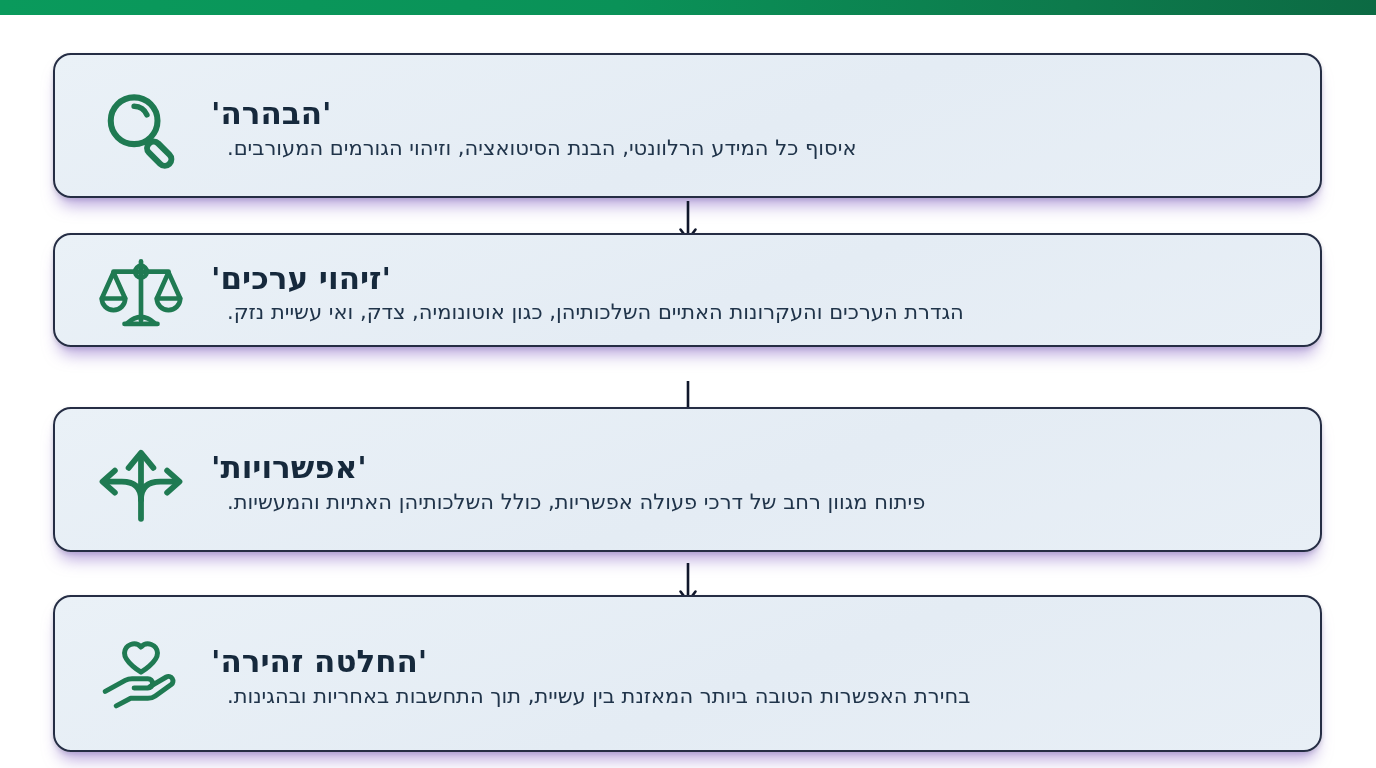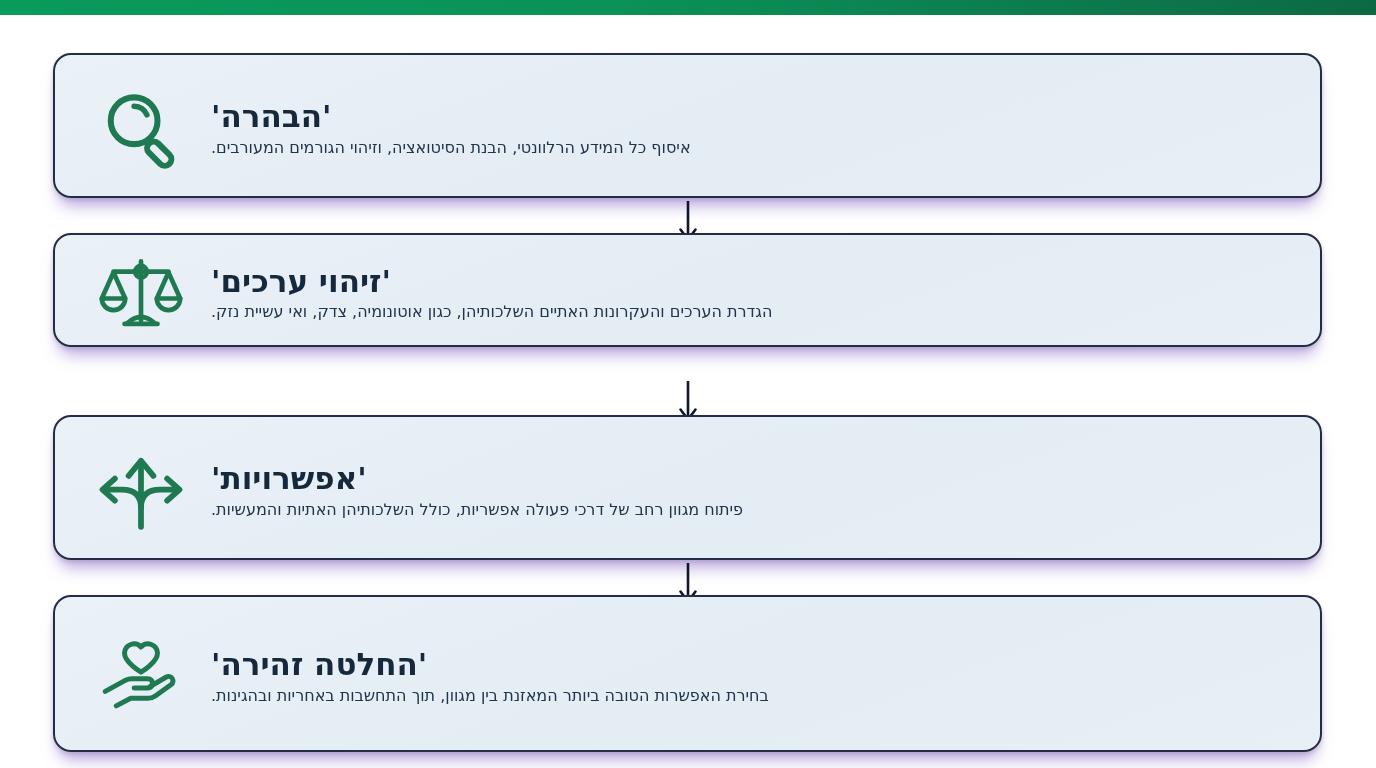--- a/index.html
+++ b/index.html
@@ -46,21 +46,21 @@
     box-shadow:0 13px 16px -6px rgba(140,108,200,0.62),
                0 2px 4px rgba(40,40,70,0.18);
     display:flex;
     flex-direction:row-reverse;
     align-items:center;
     padding:6px 30px 0 34px;
   }
 
   .card-1 { top:38px;  height:145px; }
   .card-2 { top:218px; height:114px; }
-  .card-3 { top:400px; height:145px; }
+  .card-3 { top:392px; height:145px; }
   .card-4 { top:580px; height:157px; }
 
   
   .card-icon {
     flex:0 0 auto;
     width:104px;
     height:104px;
     display:flex;
     align-items:center;
     justify-content:center;
@@ -87,26 +87,27 @@
     font-size:31px;
     font-weight:bold;
     color:#16293c;
     line-height:1.12;
     letter-spacing:0px;
     margin-bottom:4px;
     direction:rtl;
   }
 
   .card-desc {
-    font-size:16px;
+    font-size:21px;
     font-weight:normal;
     color:#20344a;
     line-height:1.25;
     direction:rtl;
     white-space:nowrap;
+    margin-left:16px;
   }
 
   
   .connector {
     position:absolute;
     left:674px;
     width:28px;
     height:42px;
   }
   .connector svg { display:block; width:28px; height:42px; }
@@ -199,17 +200,17 @@
       <svg viewBox="0 0 64 64" fill="none" stroke="#1f7a52" stroke-width="3.6" stroke-linecap="round" stroke-linejoin="round">
         <path d="M32 28.5 C32 28.5 20 21.5 20 14.6 A6.9 6.9 0 0 1 32 10.2
                  A6.9 6.9 0 0 1 44 14.6 C44 21.5 32 28.5 32 28.5 Z"></path>
         <path d="M6 42.5 L20.5 34.5 q2.4 -1.3 5 -1.3 h11.5 a3.4 3.4 0 0 1 0 6.8 H27"></path>
         <path d="M14 53 L24.5 47.5 h12.5 q3 0 5.4 -1.7 L54 37.5
                  a3.3 3.3 0 0 0 -3.6 -5.5 L38.5 39"></path>
       </svg>
     </div>
     <div class="card-text">
       <div class="card-title">'החלטה זהירה'</div>
-      <div class="card-desc">בחירת האפשרות הטובה ביותר המאזנת בין מגוון, תוך התחשבות באחריות ובהגינות.</div>
+      <div class="card-desc">בחירת האפשרות הטובה ביותר המאזנת בין עשיית, תוך התחשבות באחריות ובהגינות.</div>
     </div>
   </div>
 
 </div>
 
 </body></html>

